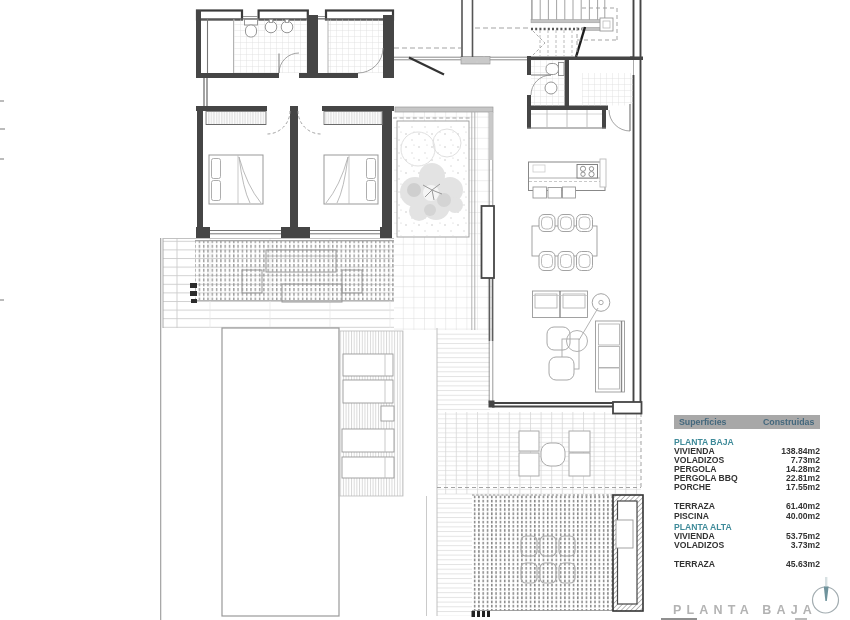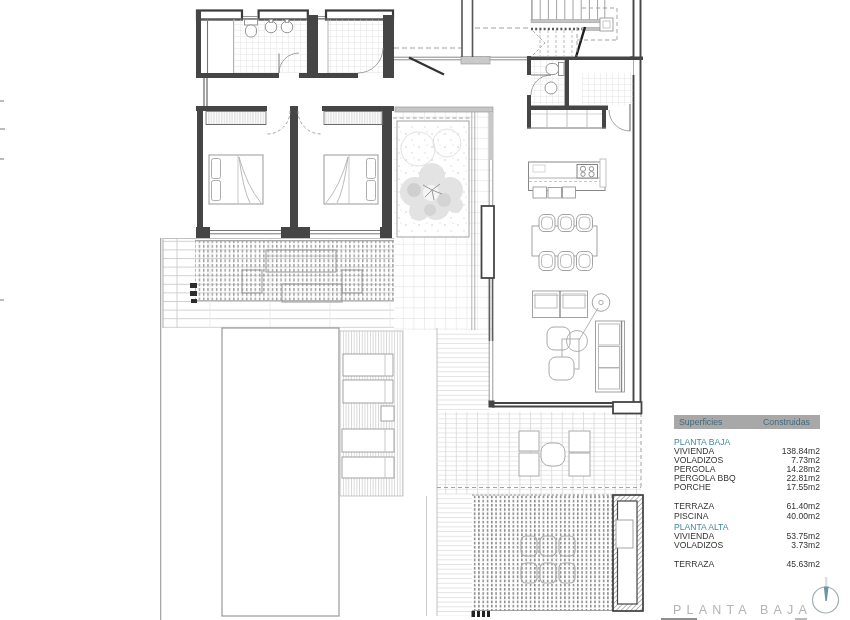--- a/index.html
+++ b/index.html
@@ -1,16 +1,16 @@
 <!DOCTYPE html>
 <html><head>
 <meta charset="utf-8">
 <style>
 html,body{margin:0;padding:0;background:#ffffff;font-family:"Liberation Sans",sans-serif;}
-#page{position:relative;width:850px;height:620px;background:#be185d;overflow:hidden;}
+#page{position:relative;width:850px;height:620px;background:#be185d;overflow:hidden;font-weight:bold;}
 svg{display:block;}
 </style>
 </head>
 <body>
 <div id="page">
 <svg width="850" height="620" viewBox="0 0 850 620">
 <defs>
 <pattern id="tile7" width="6" height="6" patternUnits="userSpaceOnUse">
  <path d="M0,0 H6 M0,0 V6" stroke="#dcdcdc" stroke-width="0.8" fill="none"></path>
 </pattern>

